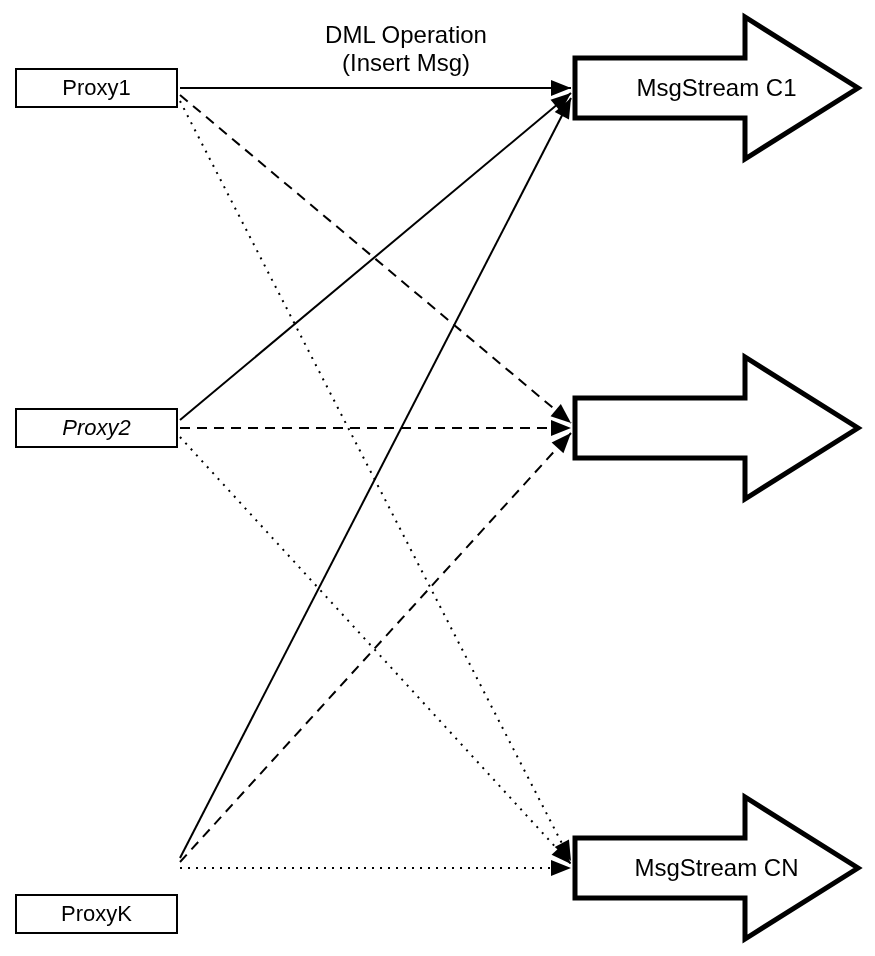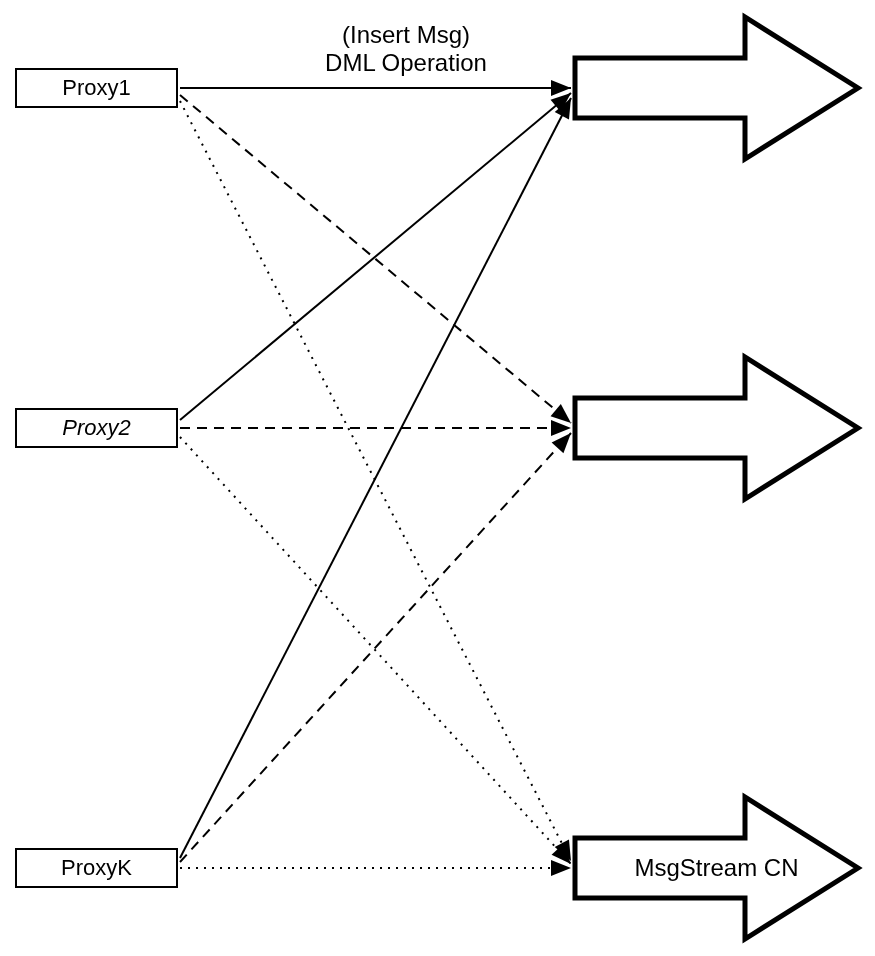--- a/index.html
+++ b/index.html
@@ -41,21 +41,21 @@
     border: 2.5px solid #000000;
     background: #ffffff;
     display: flex;
     align-items: center;
     justify-content: center;
     font-size: 22px;
     color: #000000;
   }
   .proxy-1 { top: 68px; }
   .proxy-2 { top: 408px; font-style: italic; }
-  .proxy-k { top: 848px; align-items: center; }
+  .proxy-k { top: 894px; align-items: center; }
   .stream-label {
     position: absolute;
     left: 575px;
     width: 283px;
     height: 30px;
     display: flex;
     align-items: center;
     justify-content: center;
     font-size: 24px;
     color: #000000;
@@ -88,31 +88,34 @@
     <line x1="180" y1="101" x2="571" y2="861" stroke="#000000" stroke-width="2" stroke-dasharray="2 6" marker-end="url(#arrowhead)"></line>
     <line x1="180" y1="437" x2="571" y2="864" stroke="#000000" stroke-width="2" stroke-dasharray="2 6" marker-end="url(#arrowhead)"></line>
     <line x1="180" y1="868" x2="571" y2="868" stroke="#000000" stroke-width="2" stroke-dasharray="2 6" marker-end="url(#arrowhead)"></line>
 
     <polygon points="575,58 745,58 745,17 858,88 745,159 745,118 575,118" fill="#ffffff" stroke="#000000" stroke-width="5" stroke-linejoin="miter"></polygon>
     <polygon points="575,398 745,398 745,357 858,428 745,499 745,458 575,458" fill="#ffffff" stroke="#000000" stroke-width="5" stroke-linejoin="miter"></polygon>
     <polygon points="575,838 745,838 745,797 858,868 745,939 745,898 575,898" fill="#ffffff" stroke="#000000" stroke-width="5" stroke-linejoin="miter"></polygon>
   </svg>
 
   <div class="diagram-title">
+    <div>DML Operation</div>
     <div>(Insert Msg)</div>
-    <div>DML Operation</div>
   </div>
 
   <div class="proxy-box proxy-1">
     <span>Proxy1</span>
   </div>
   <div class="proxy-box proxy-2">
     <span>Proxy2</span>
   </div>
   <div class="proxy-box proxy-k">
     <span>ProxyK</span>
   </div>
 
+  <div class="stream-label stream-1">
+    <span>MsgStream C1</span>
+  </div>
   <div class="stream-label stream-n">
     <span>MsgStream CN</span>
   </div>
 
 </div>
 
 </body></html>

